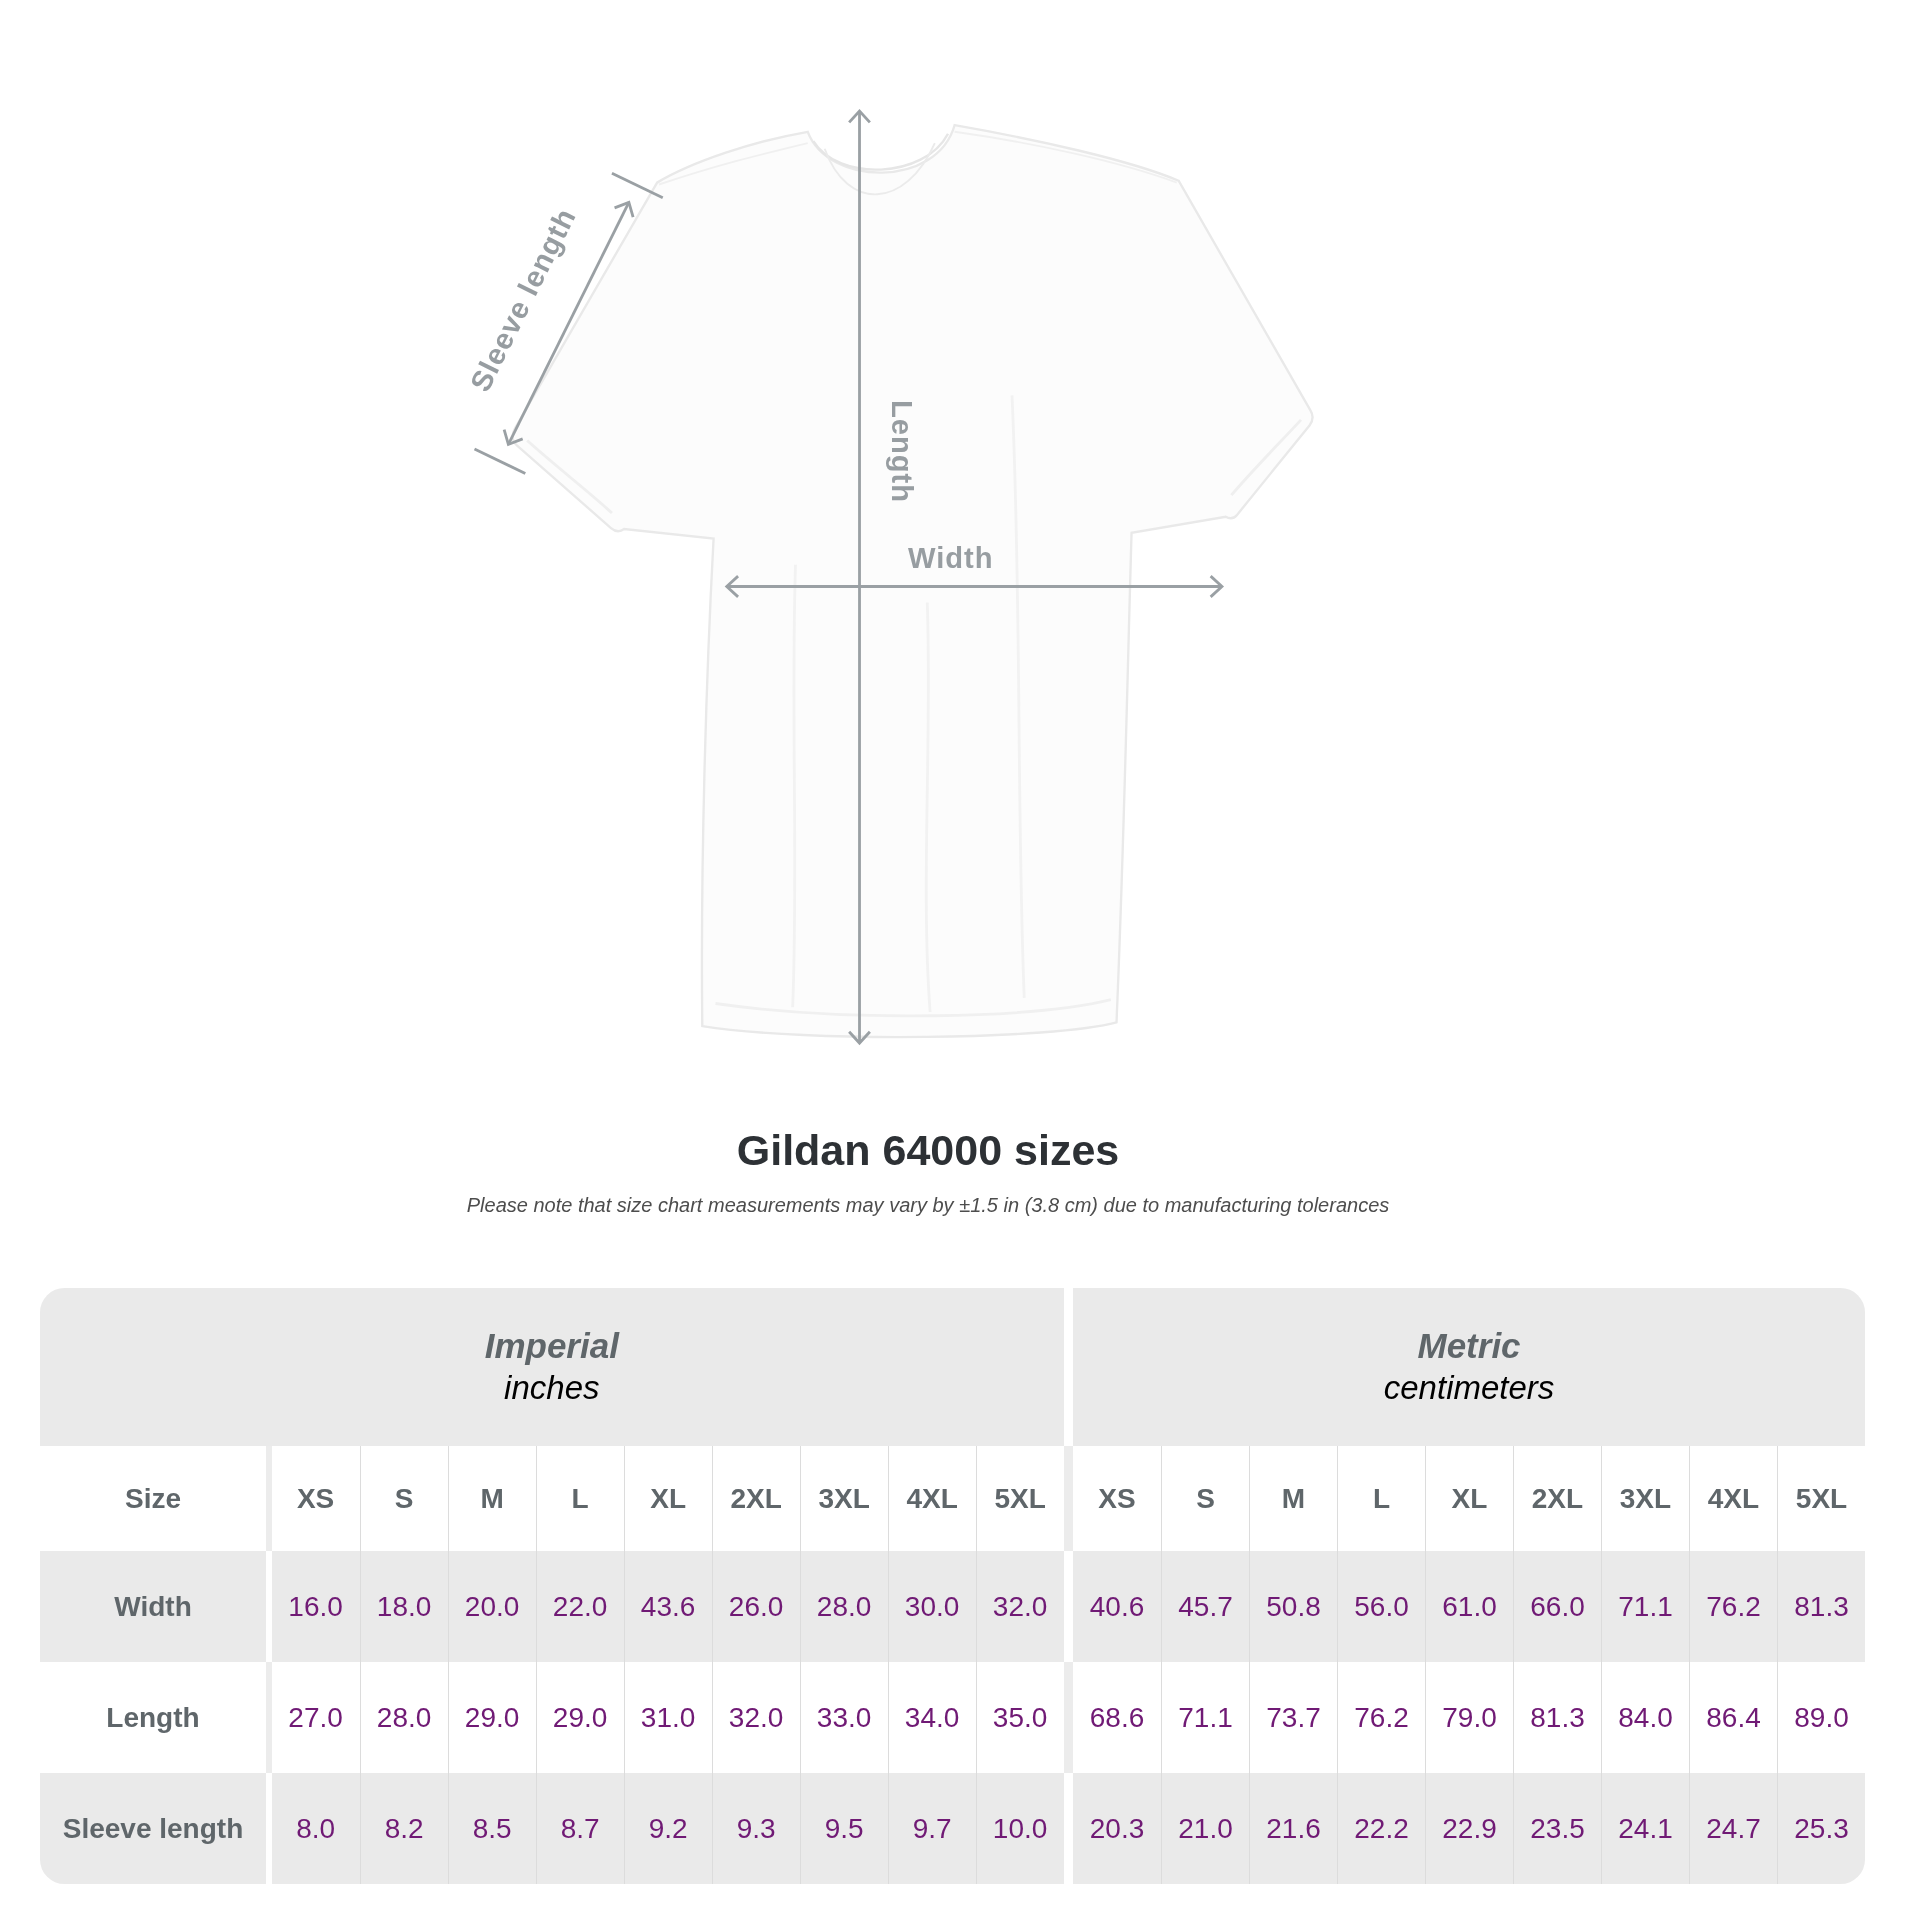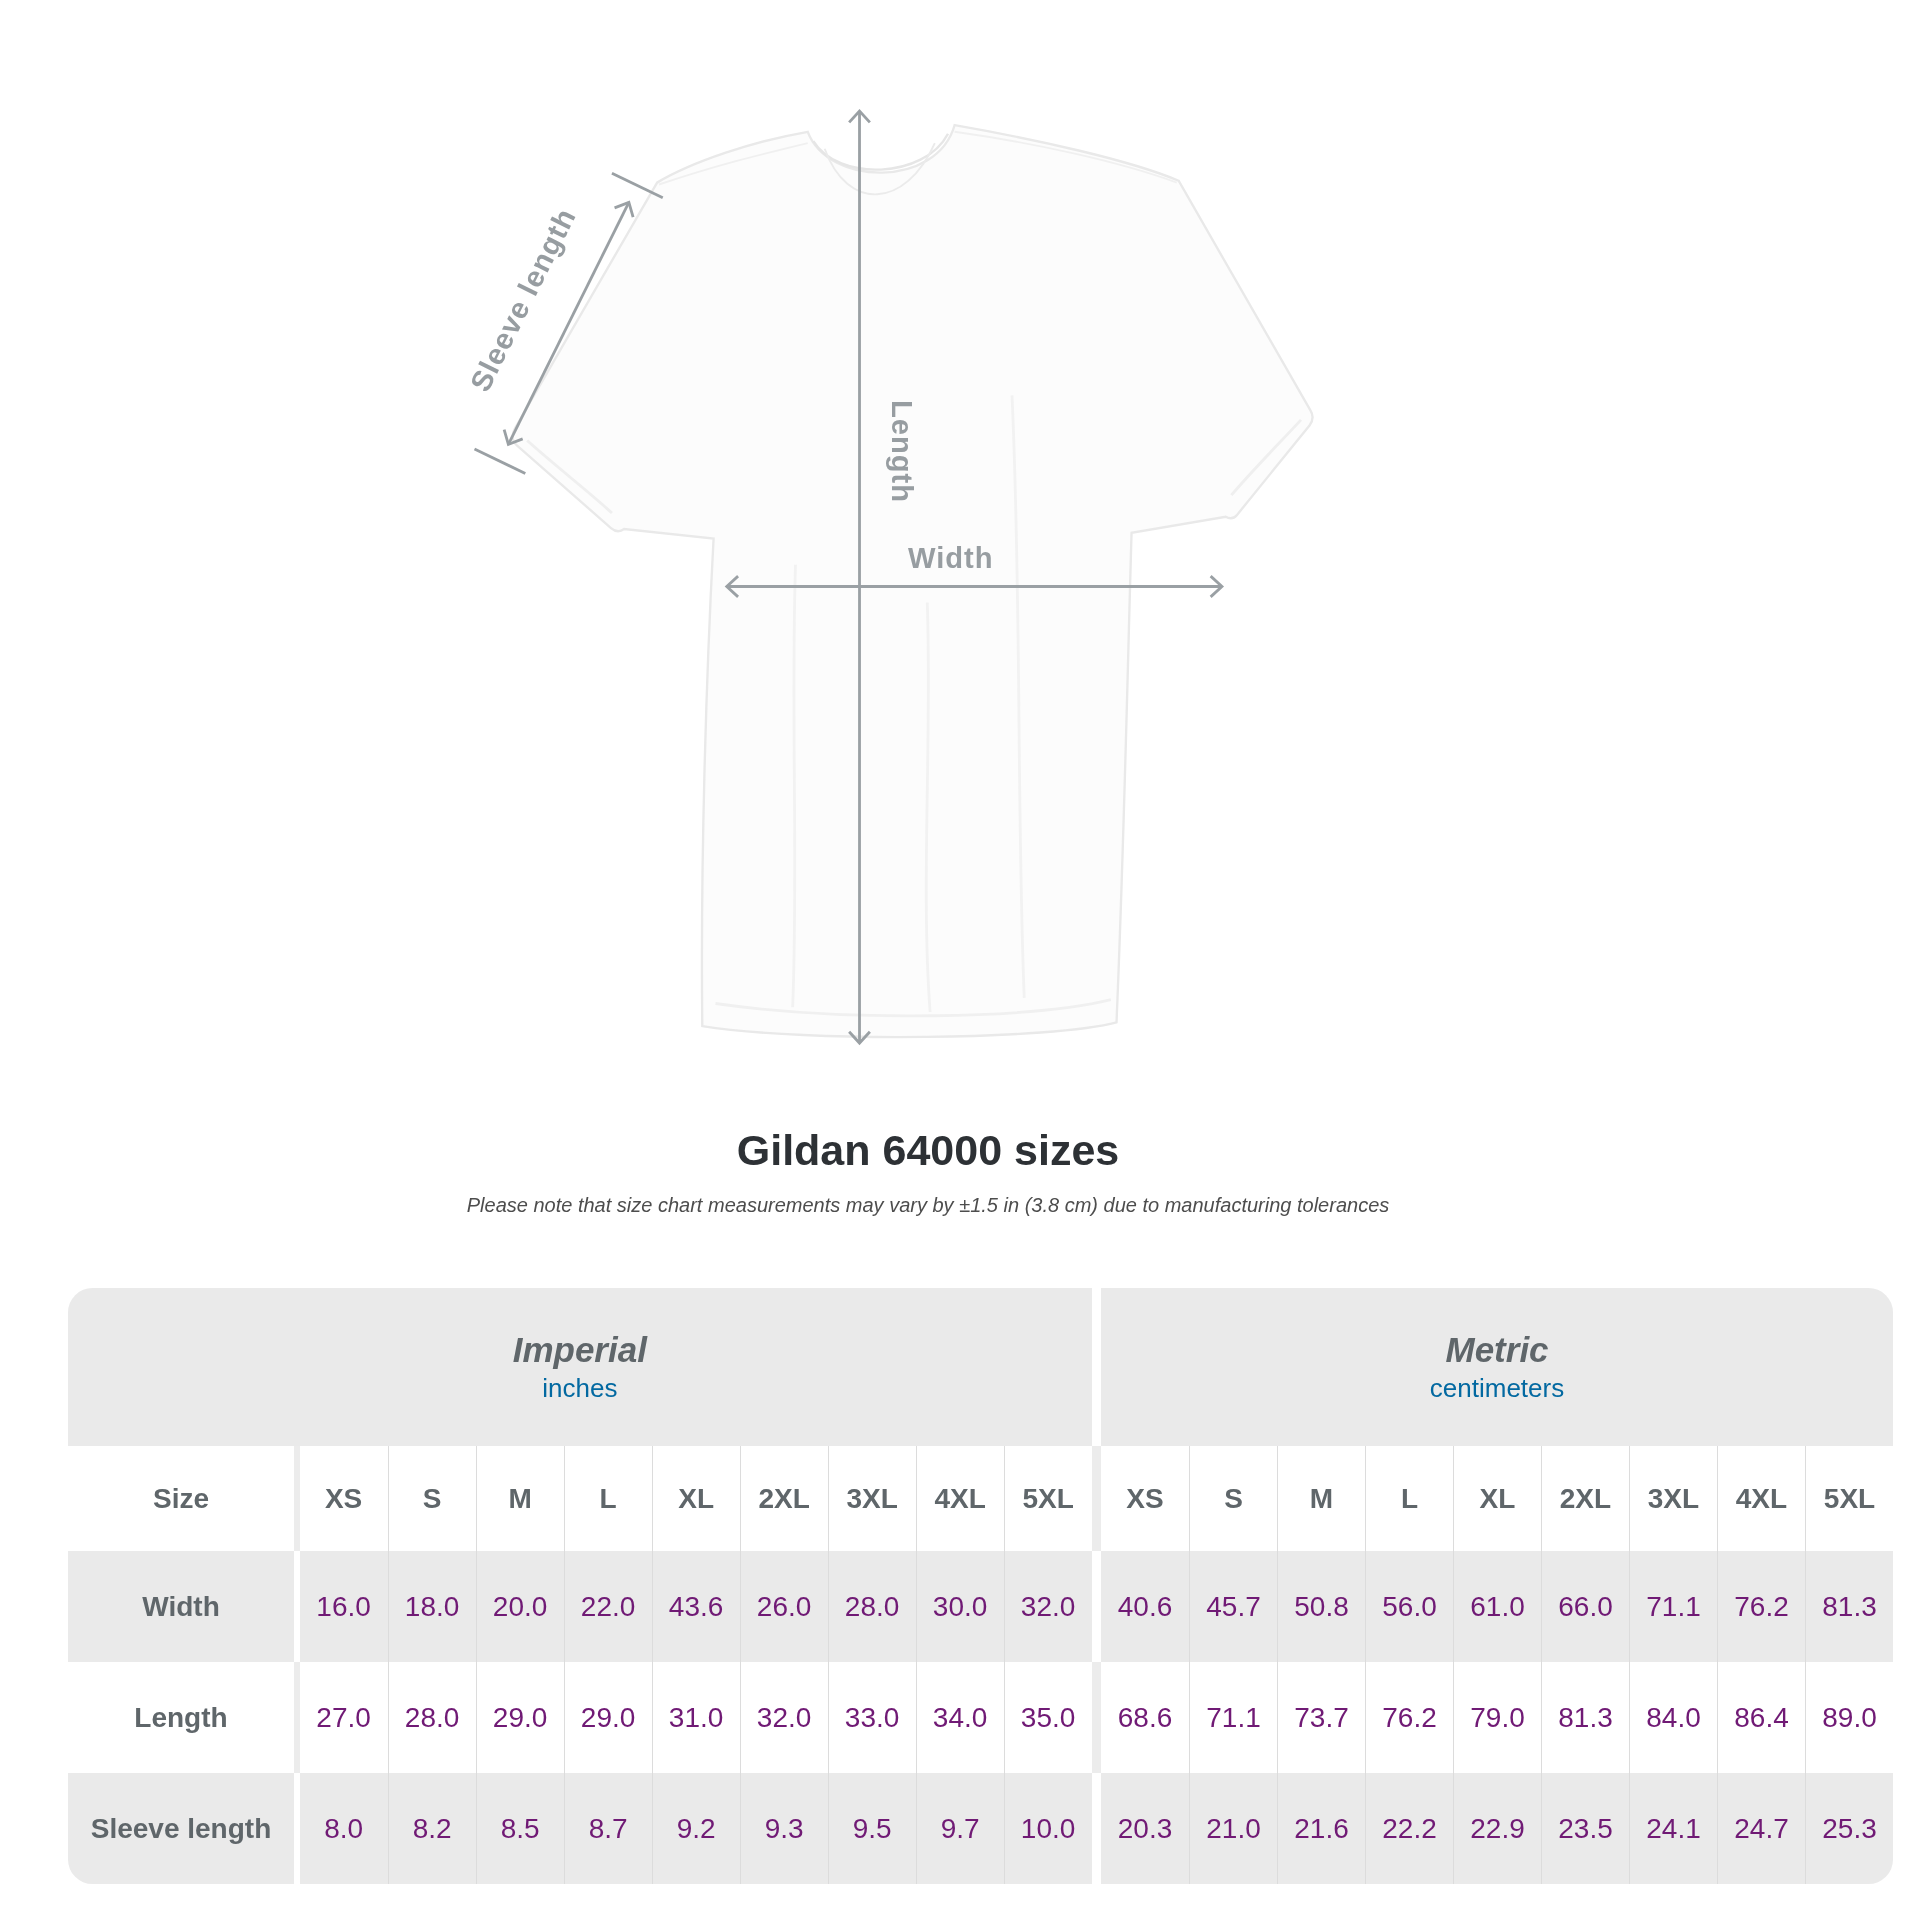--- a/index.html
+++ b/index.html
@@ -9,35 +9,35 @@
   
   .diagram{position:absolute;top:0;left:0;width:1928px;height:1092px;}
   .ann-text{fill:#979da1;font-weight:bold;font-size:31px;letter-spacing:1px;}
 
   
   .titleblock{position:absolute;top:1126px;left:0;width:1856px;text-align:center;}
   .main-title{font-size:43px;font-weight:bold;color:#2d3135;margin:0 0 19px 0;}
   .sub-note{font-size:20px;font-style:italic;color:#4d4d4d;margin:0;}
 
   
-  .tablewrap{position:absolute;top:1288px;left:68px;width:1817px;}
+  .tablewrap{position:absolute;top:1288px;left:40px;width:1817px;}
   table.sizes{border-collapse:separate;border-spacing:0;table-layout:fixed;
               width:1817px;}
   col.c-label{width:226px;} col.c-subgap{width:5.6px;}
   col.c-data{width:88px;}  col.c-gap{width:9.4px;}
 
   tr.band-row{height:158px;} tr.size-row{height:105px;} tr.data-row{height:111px;}
 
   th,td{padding:0;margin:0;vertical-align:middle;text-align:center;font-weight:normal;}
 
   .band{background:#eaeaea;}
   .band-left{border-top-left-radius:24.5px;}
   .band-right{border-top-right-radius:24.5px;}
   .u1{font-size:35px;font-weight:bold;font-style:italic;color:#5f666a;line-height:1.25;}
-  .u2{font-size:26px;color:#0369a1;line-height:1.3;}
+  .u2{font-size:33px;font-style:italic;color:#000000;line-height:1.3;}
 
   .hd{color:#5f666a;font-weight:bold;font-size:28px;background:#fff;margin-top:36px;}
   .rl{color:#5f666a;font-weight:bold;font-size:28px;text-align:center;}
   .val{color:#701a75;font-size:28px;}
 
   tr.odd th,tr.odd td{background:#eaeaea;}
   tr.even th,tr.even td{background:#ffffff;}
 
   
   tr.even td.sg, tr.even td.gp{background:#ececec;}

